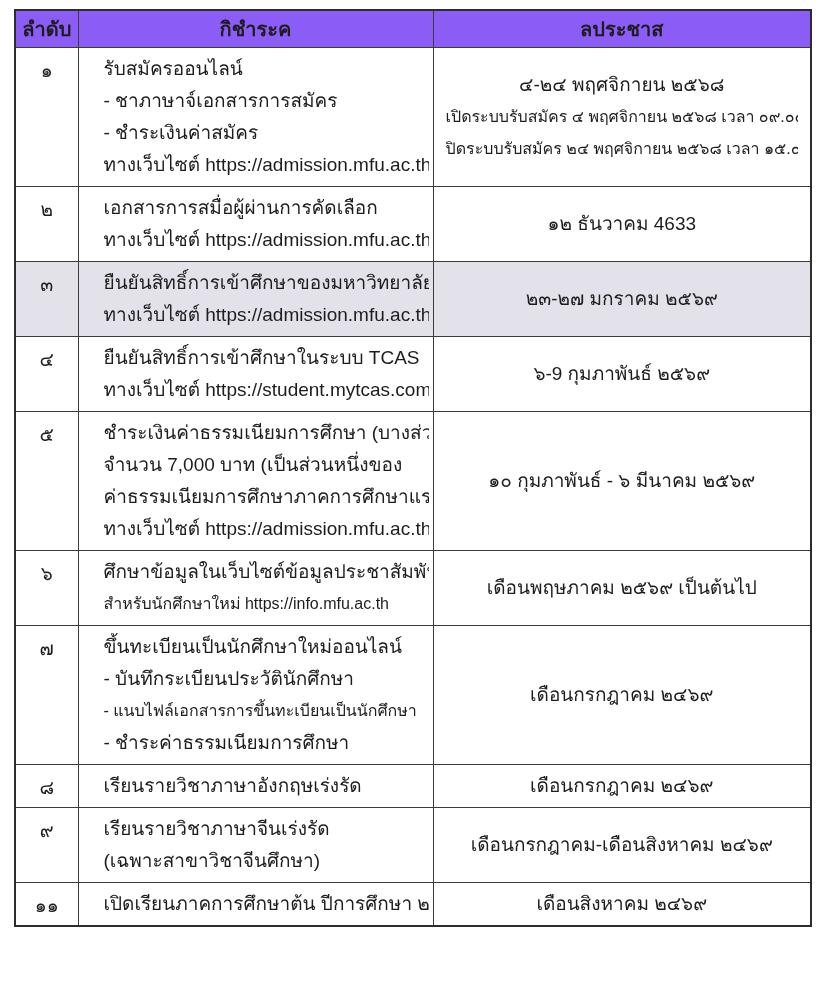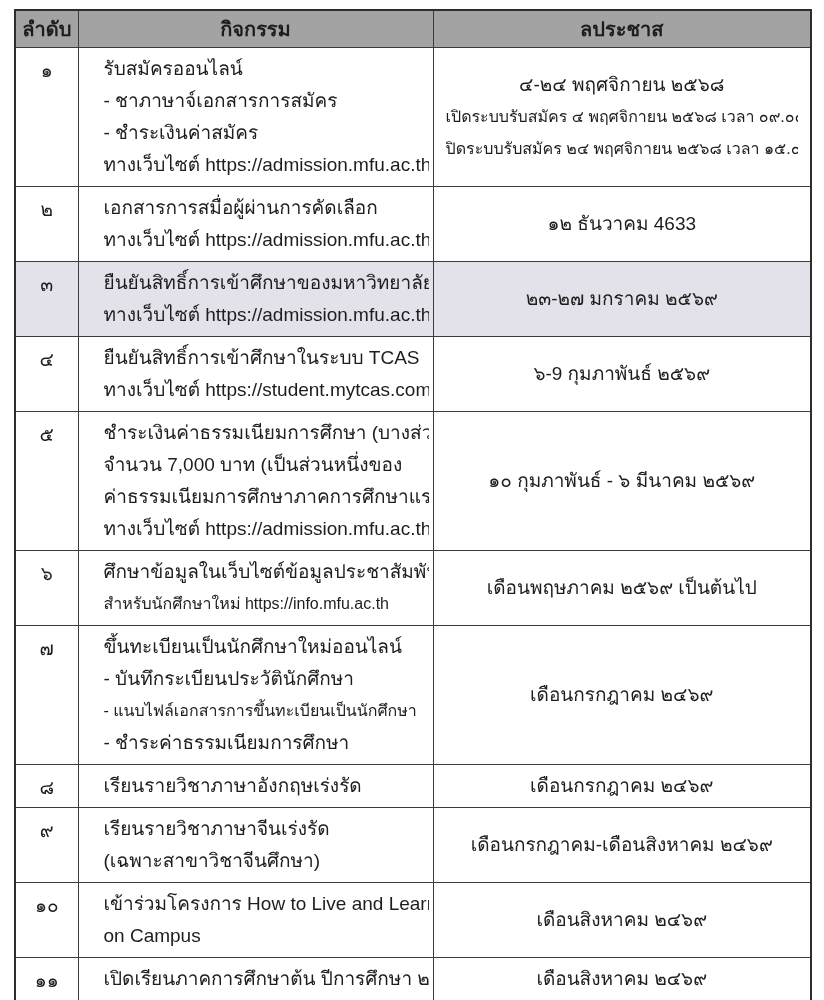--- a/index.html
+++ b/index.html
@@ -27,21 +27,21 @@
     border: 1.5px solid #3b3b3b;
     box-sizing: border-box;
   }
   th {
     height: 36px;
     font-size: 20px;
     font-weight: bold;
     text-align: center;
     vertical-align: middle;
     padding: 2px 4px;
-    background: #a3a3a3;
+    background: #8b5cf6;
   }
   .col-no    { width: 63px;  }
   .col-act   { width: 355px; }
   .col-sched { width: 378px; }
   td.cell-no {
     text-align: center;
     vertical-align: top;
     padding-top: 7px;
     font-size: 19px;
   }
@@ -71,21 +71,21 @@
 <div class="page">
   <table class="schedule">
     <colgroup>
       <col class="col-no">
       <col class="col-act">
       <col class="col-sched">
     </colgroup>
     <thead>
       <tr>
         <th>ลำดับ</th>
-        <th>กิจกรรม</th>
+        <th>กิชำระค</th>
         <th>ลประชาส</th>
       </tr>
     </thead>
     <tbody id="tbody">
         <tr>
     <td class="cell-no">๑</td>
     <td class="cell-act">
             <div class="line">รับสมัครออนไลน์</div>
             <div class="line">- ชาภาษาจ์เอกสารการสมัคร</div>
             <div class="line">- ชำระเงินค่าสมัคร</div>
@@ -174,30 +174,20 @@
     <td class="cell-no">๙</td>
     <td class="cell-act">
             <div class="line">เรียนรายวิชาภาษาจีนเร่งรัด</div>
             <div class="line">(เฉพาะสาขาวิชาจีนศึกษา)</div>
           </td>
     <td class="cell-sched">
             <div class="line">เดือนกรกฎาคม-เดือนสิงหาคม ๒๔๖๙</div>
           </td>
   </tr>
         <tr>
-    <td class="cell-no">๑๐</td>
-    <td class="cell-act">
-            <div class="line">เข้าร่วมโครงการ How to Live and Learn</div>
-            <div class="line">on Campus</div>
-          </td>
-    <td class="cell-sched">
-            <div class="line">เดือนสิงหาคม ๒๔๖๙</div>
-          </td>
-  </tr>
-        <tr>
     <td class="cell-no">๑๑</td>
     <td class="cell-act">
             <div class="line">เปิดเรียนภาคการศึกษาต้น ปีการศึกษา ๒๕๖๙</div>
           </td>
     <td class="cell-sched">
             <div class="line">เดือนสิงหาคม ๒๔๖๙</div>
           </td>
   </tr>
       </tbody>
   </table>

